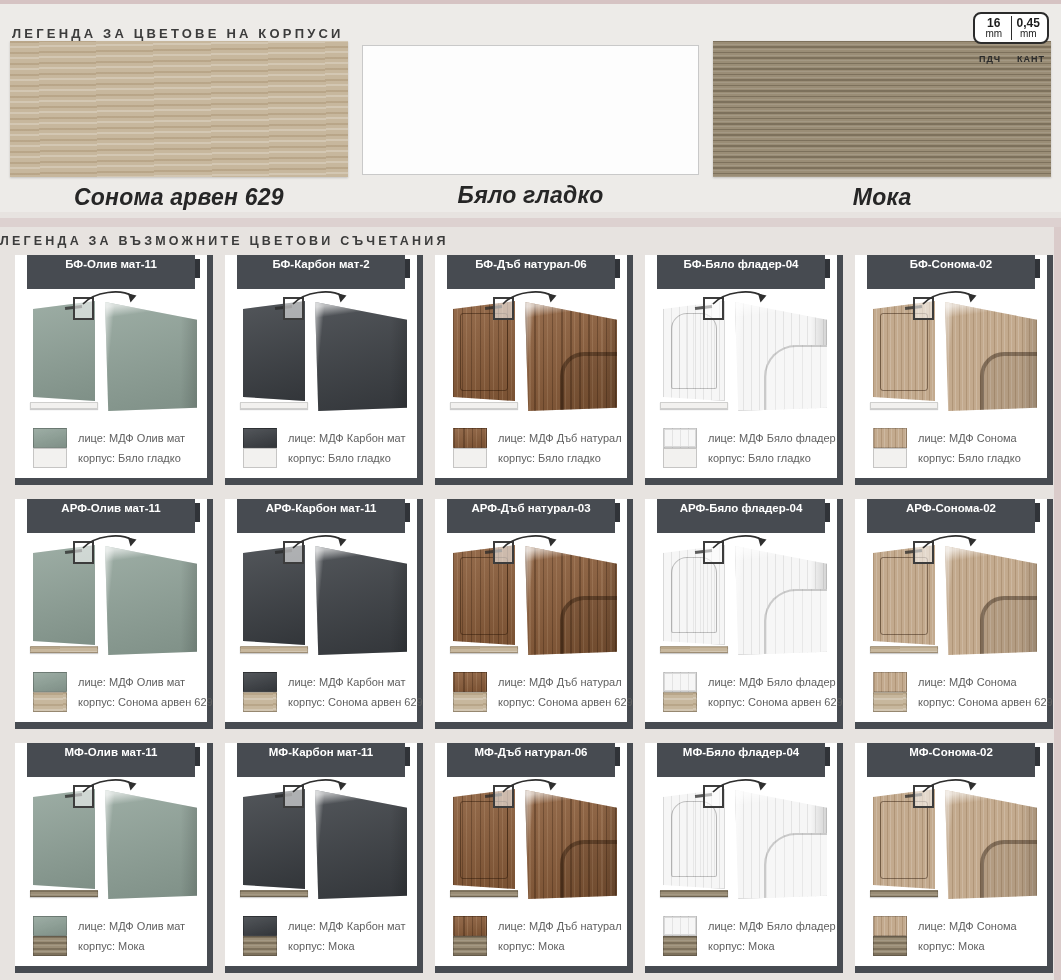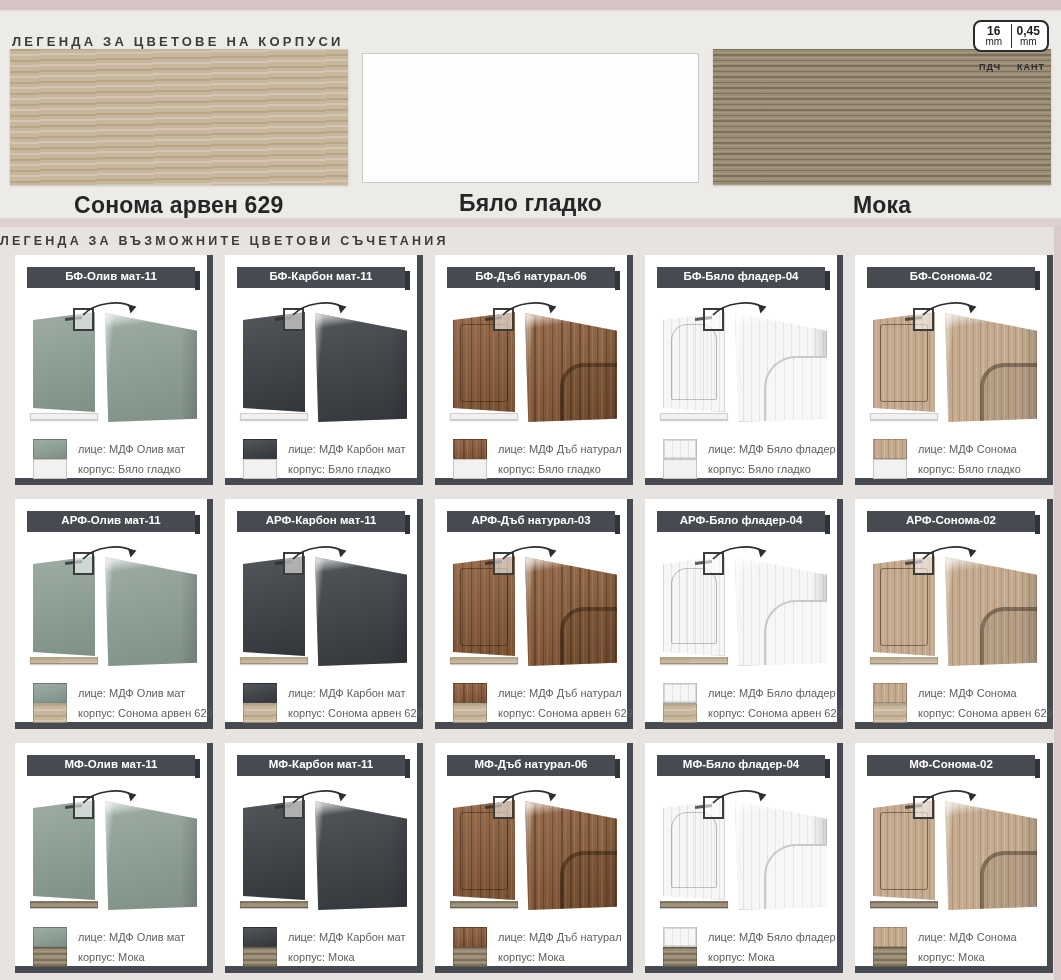--- a/index.html
+++ b/index.html
@@ -3,31 +3,31 @@
 <meta charset="utf-8">
 <style>
   * { margin:0; padding:0; box-sizing:border-box; }
   html,body { font-family:"Liberation Sans", sans-serif; }
   #page {
     position:relative; width:1061px; height:980px; overflow:hidden;
     background:var(--section2-bg); 
   }
   
   #top-band { position:absolute; top:0; left:0; width:100%; height:10px; background:var(--band-pink); }
-  #section1 { position:absolute; top:12px; left:0; width:100%; height:208px; background:var(--section1-bg); }
+  #section1 { position:absolute; top:4px; left:0; width:100%; height:208px; background:var(--section1-bg); }
   .section-title {
     position:absolute; left:12px; font-size:13px; font-weight:bold; letter-spacing:3.2px;
     color:var(--title-text);
   }
   #section1 .section-title { top:22px; }
   #swatch-row { position:absolute; top:37px; left:10px; width:1041px; display:flex; gap:14px; }
   .swatch-col { flex:1; display:flex; flex-direction:column; align-items:center; }
   .big-swatch { width:100%; height:136px; box-shadow:0 1px 2px rgba(0,0,0,.18); }
   .big-swatch.sw-white-smooth { background:#fdfdfd; border:1px solid #c9c9c9; height:130px; margin-top:4px; box-shadow:none; }
-  .swatch-label { margin-top:7px; font-size:23px; font-weight:bold; color:var(--label-text); letter-spacing:.2px; }
+  .swatch-label { margin-top:7px; font-size:23px; font-weight:bold; color:var(--label-text); letter-spacing:.2px;font-style:italic; }
   
   #badge { position:absolute; top:8px; right:12px; width:76px; text-align:center; }
   .badge-box { display:flex; align-items:stretch; justify-content:flex-end; background:#fff;
     border:2px solid #2b2b2b; border-radius:8px; padding:2px 4px; }
   .badge-cell { flex:1; display:flex; flex-direction:column; line-height:1; padding:1px 2px; }
   .badge-val { font-size:12px; font-weight:bold; color:#1d1d1d; }
   .badge-unit { font-size:10px; color:#1d1d1d; }
   .badge-div { width:1px; background:#2b2b2b; margin:0 2px; }
   .badge-labels { display:flex; justify-content:space-between; padding:10px 4px 0 6px;
     font-size:9px; font-weight:bold; letter-spacing:1px; color:#2b2b2b; }
@@ -38,21 +38,21 @@
   #section2-title-wrap .section-title { position:static; font-size:12.5px; }
   #combo-grid {
     position:absolute; top:255px; left:15px; width:1038px;
     display:grid; grid-template-columns:repeat(5,198px); column-gap:12px; row-gap:14px;
   }
   .card {
     position:relative; width:198px; height:230px; background:var(--card-bg);
     border-right:6px solid var(--slate); border-bottom:7px solid var(--slate);
   }
   .card-header {
-    position:relative; width:168px; margin:12px auto; height:21px; background:var(--slate);
+    position:relative; width:168px; margin:0 auto; height:34px; background:var(--slate);
     color:#fff; font-size:11.5px; font-weight:bold; text-align:center; line-height:19px;
     white-space:nowrap;
   }
   .card-header::after { content:''; position:absolute; right:-5px; top:4px; width:5px; height:19px; background:var(--slate-dark); }
   .door-area { position:relative; height:130px; }
   .door-small {
     position:absolute; left:18px; top:12px; width:62px; height:100px;
     clip-path:polygon(0 8%, 100% 0%, 100% 100%, 0 96%);
   }
   .door-small .handle { position:absolute; left:52%; top:5px; width:17px; height:3px; background:rgba(40,40,40,.75); transform:rotate(-6deg); }
@@ -175,21 +175,21 @@
         <span class="chip face-olive"></span>
         <span class="chip-label">лице: МДФ Олив мат</span>
       </div>
       <div class="legend-row corpus-row">
         <span class="chip sw-white-smooth"></span>
         <span class="chip-label">корпус: Бяло гладко</span>
       </div>
     </div>
   </div>
       <div class="card">
-    <div class="card-header">БФ-Карбон мат-11</div>
+    <div class="card-header">БФ-Карбон мат-2</div>
     <div class="door-area">
       <div class="door-small face-karbon">
         <div class="handle"></div>
       </div>
       <div class="plinth sw-white-smooth"></div>
       <div class="door-zoom face-karbon"></div>
       <div class="magnifier"></div>
       <svg class="arrow" viewBox="0 0 62 20">
         <path d="M2 15 C 14 2, 40 0, 51 7" fill="none" stroke="#2f2f2f" stroke-width="1.7"></path>
         <polygon points="47,4.5 55.5,6.5 49.5,13.5" fill="#2f2f2f"></polygon>

